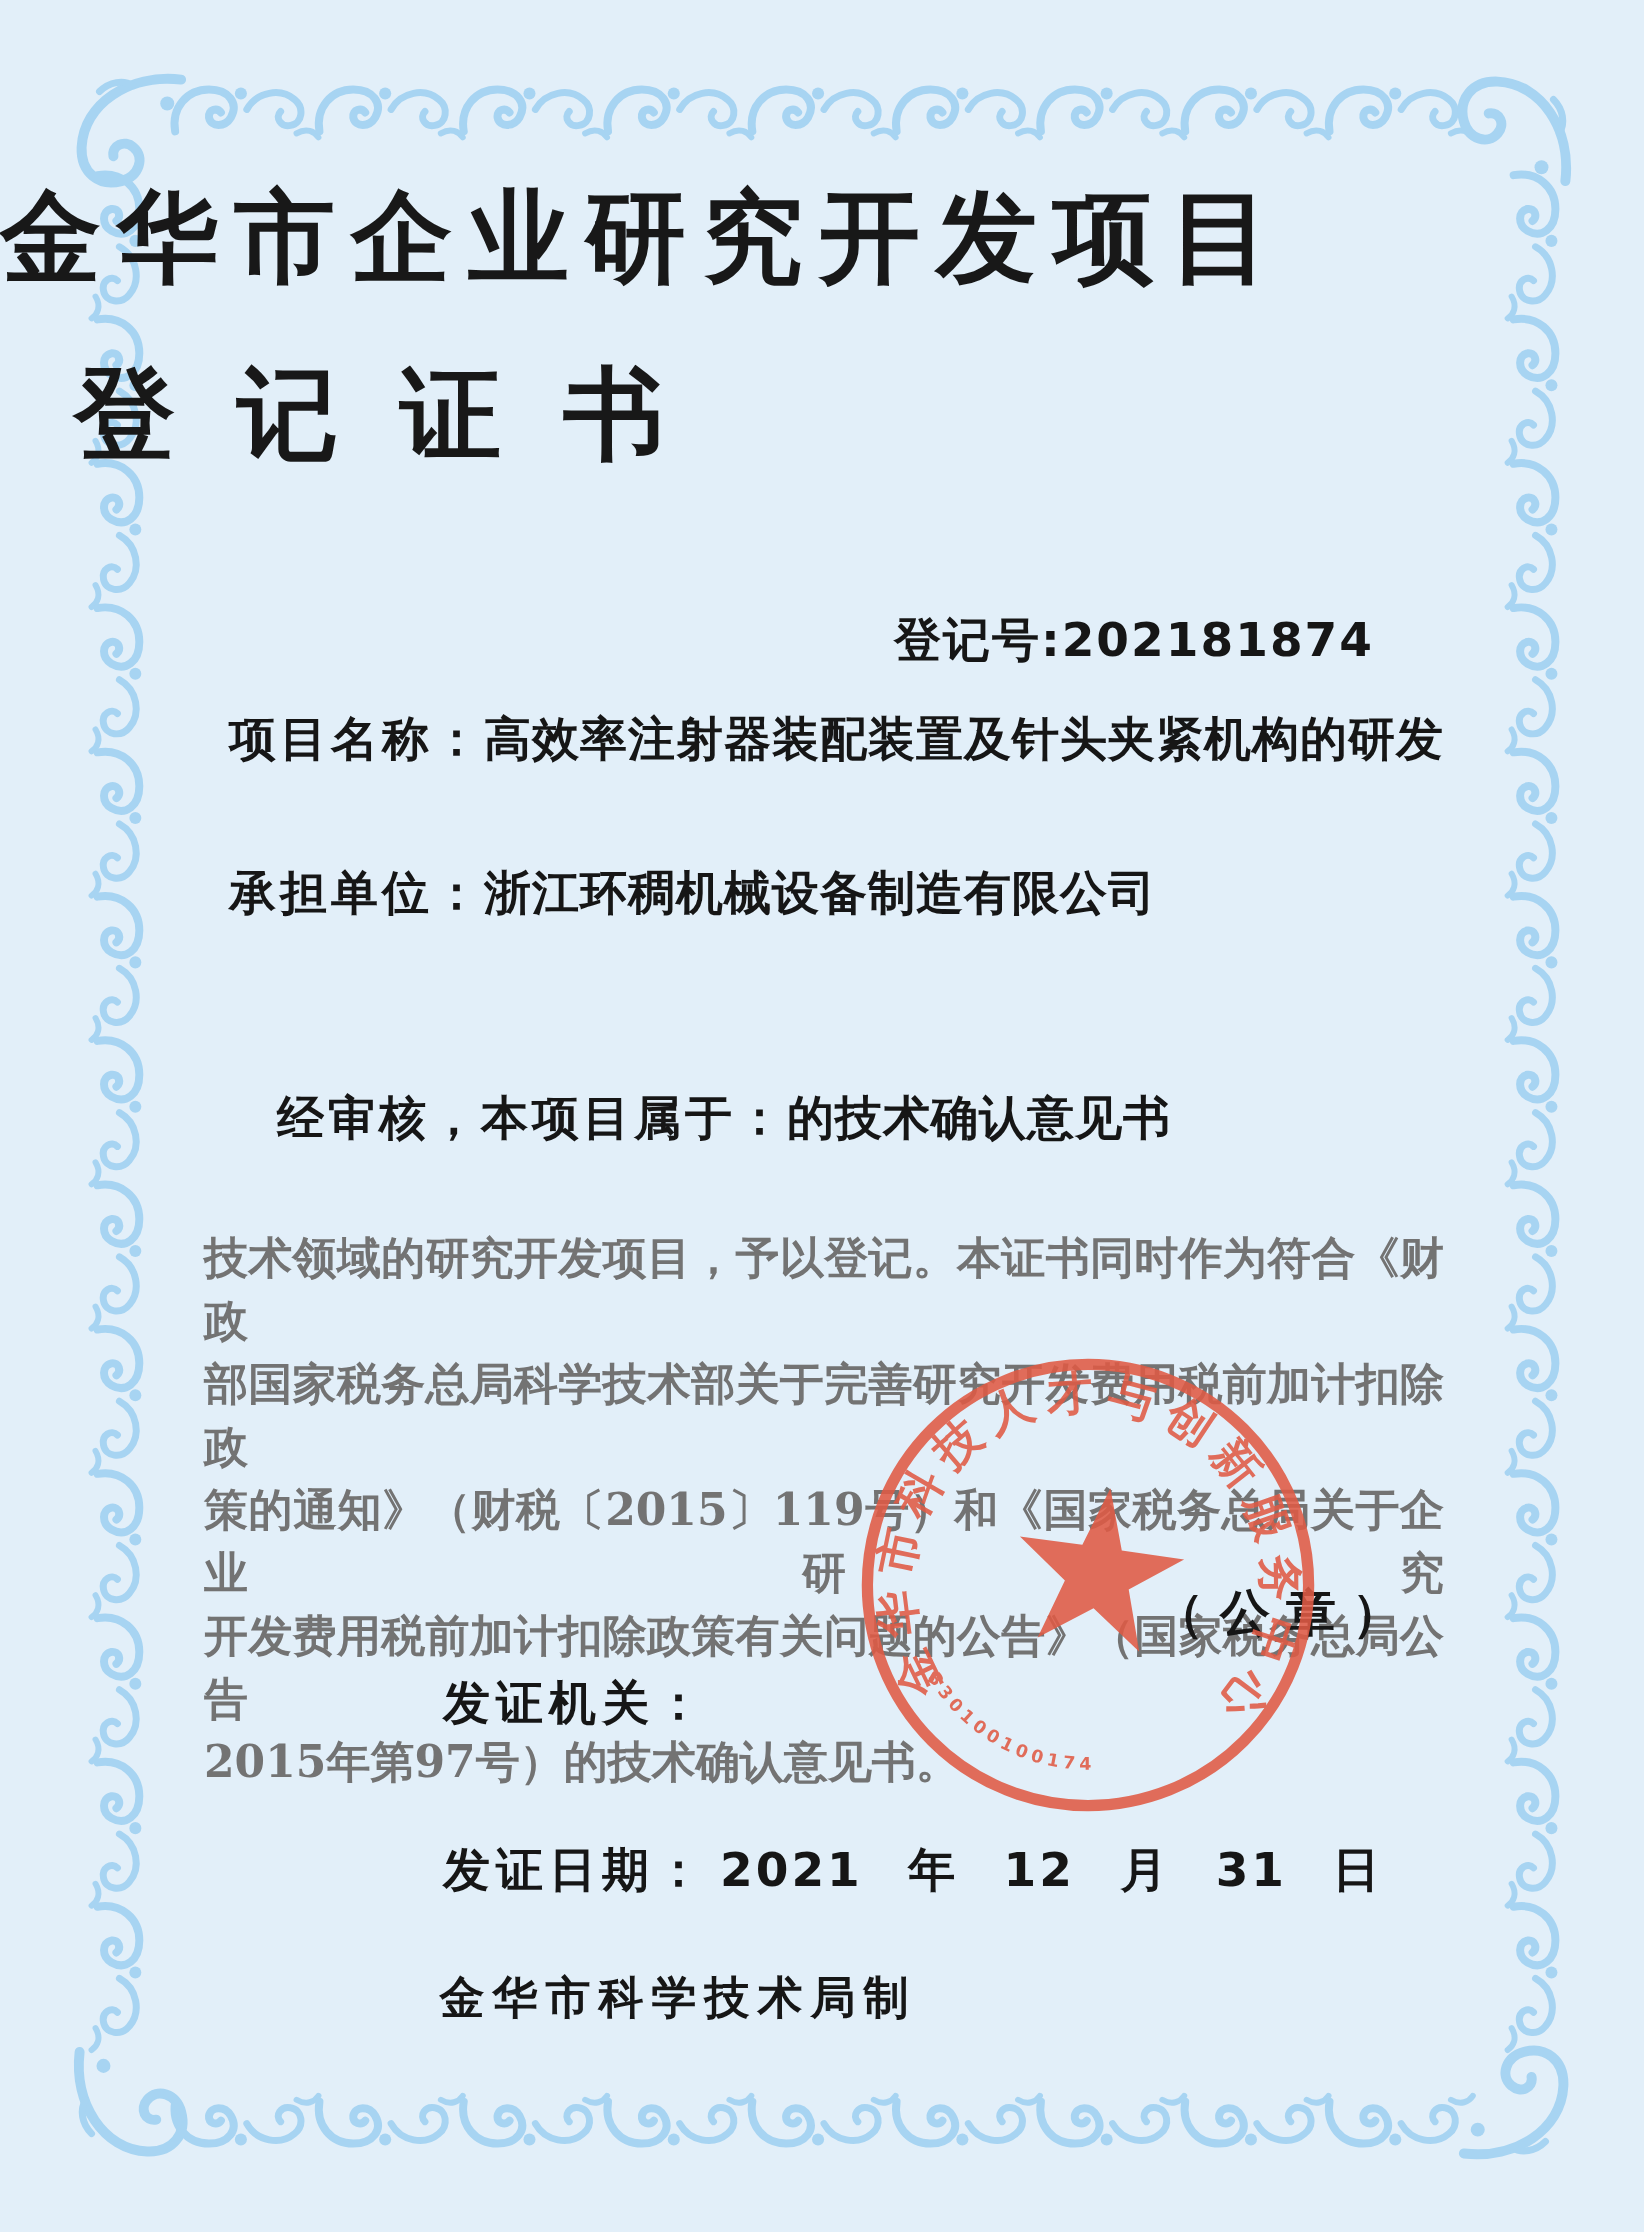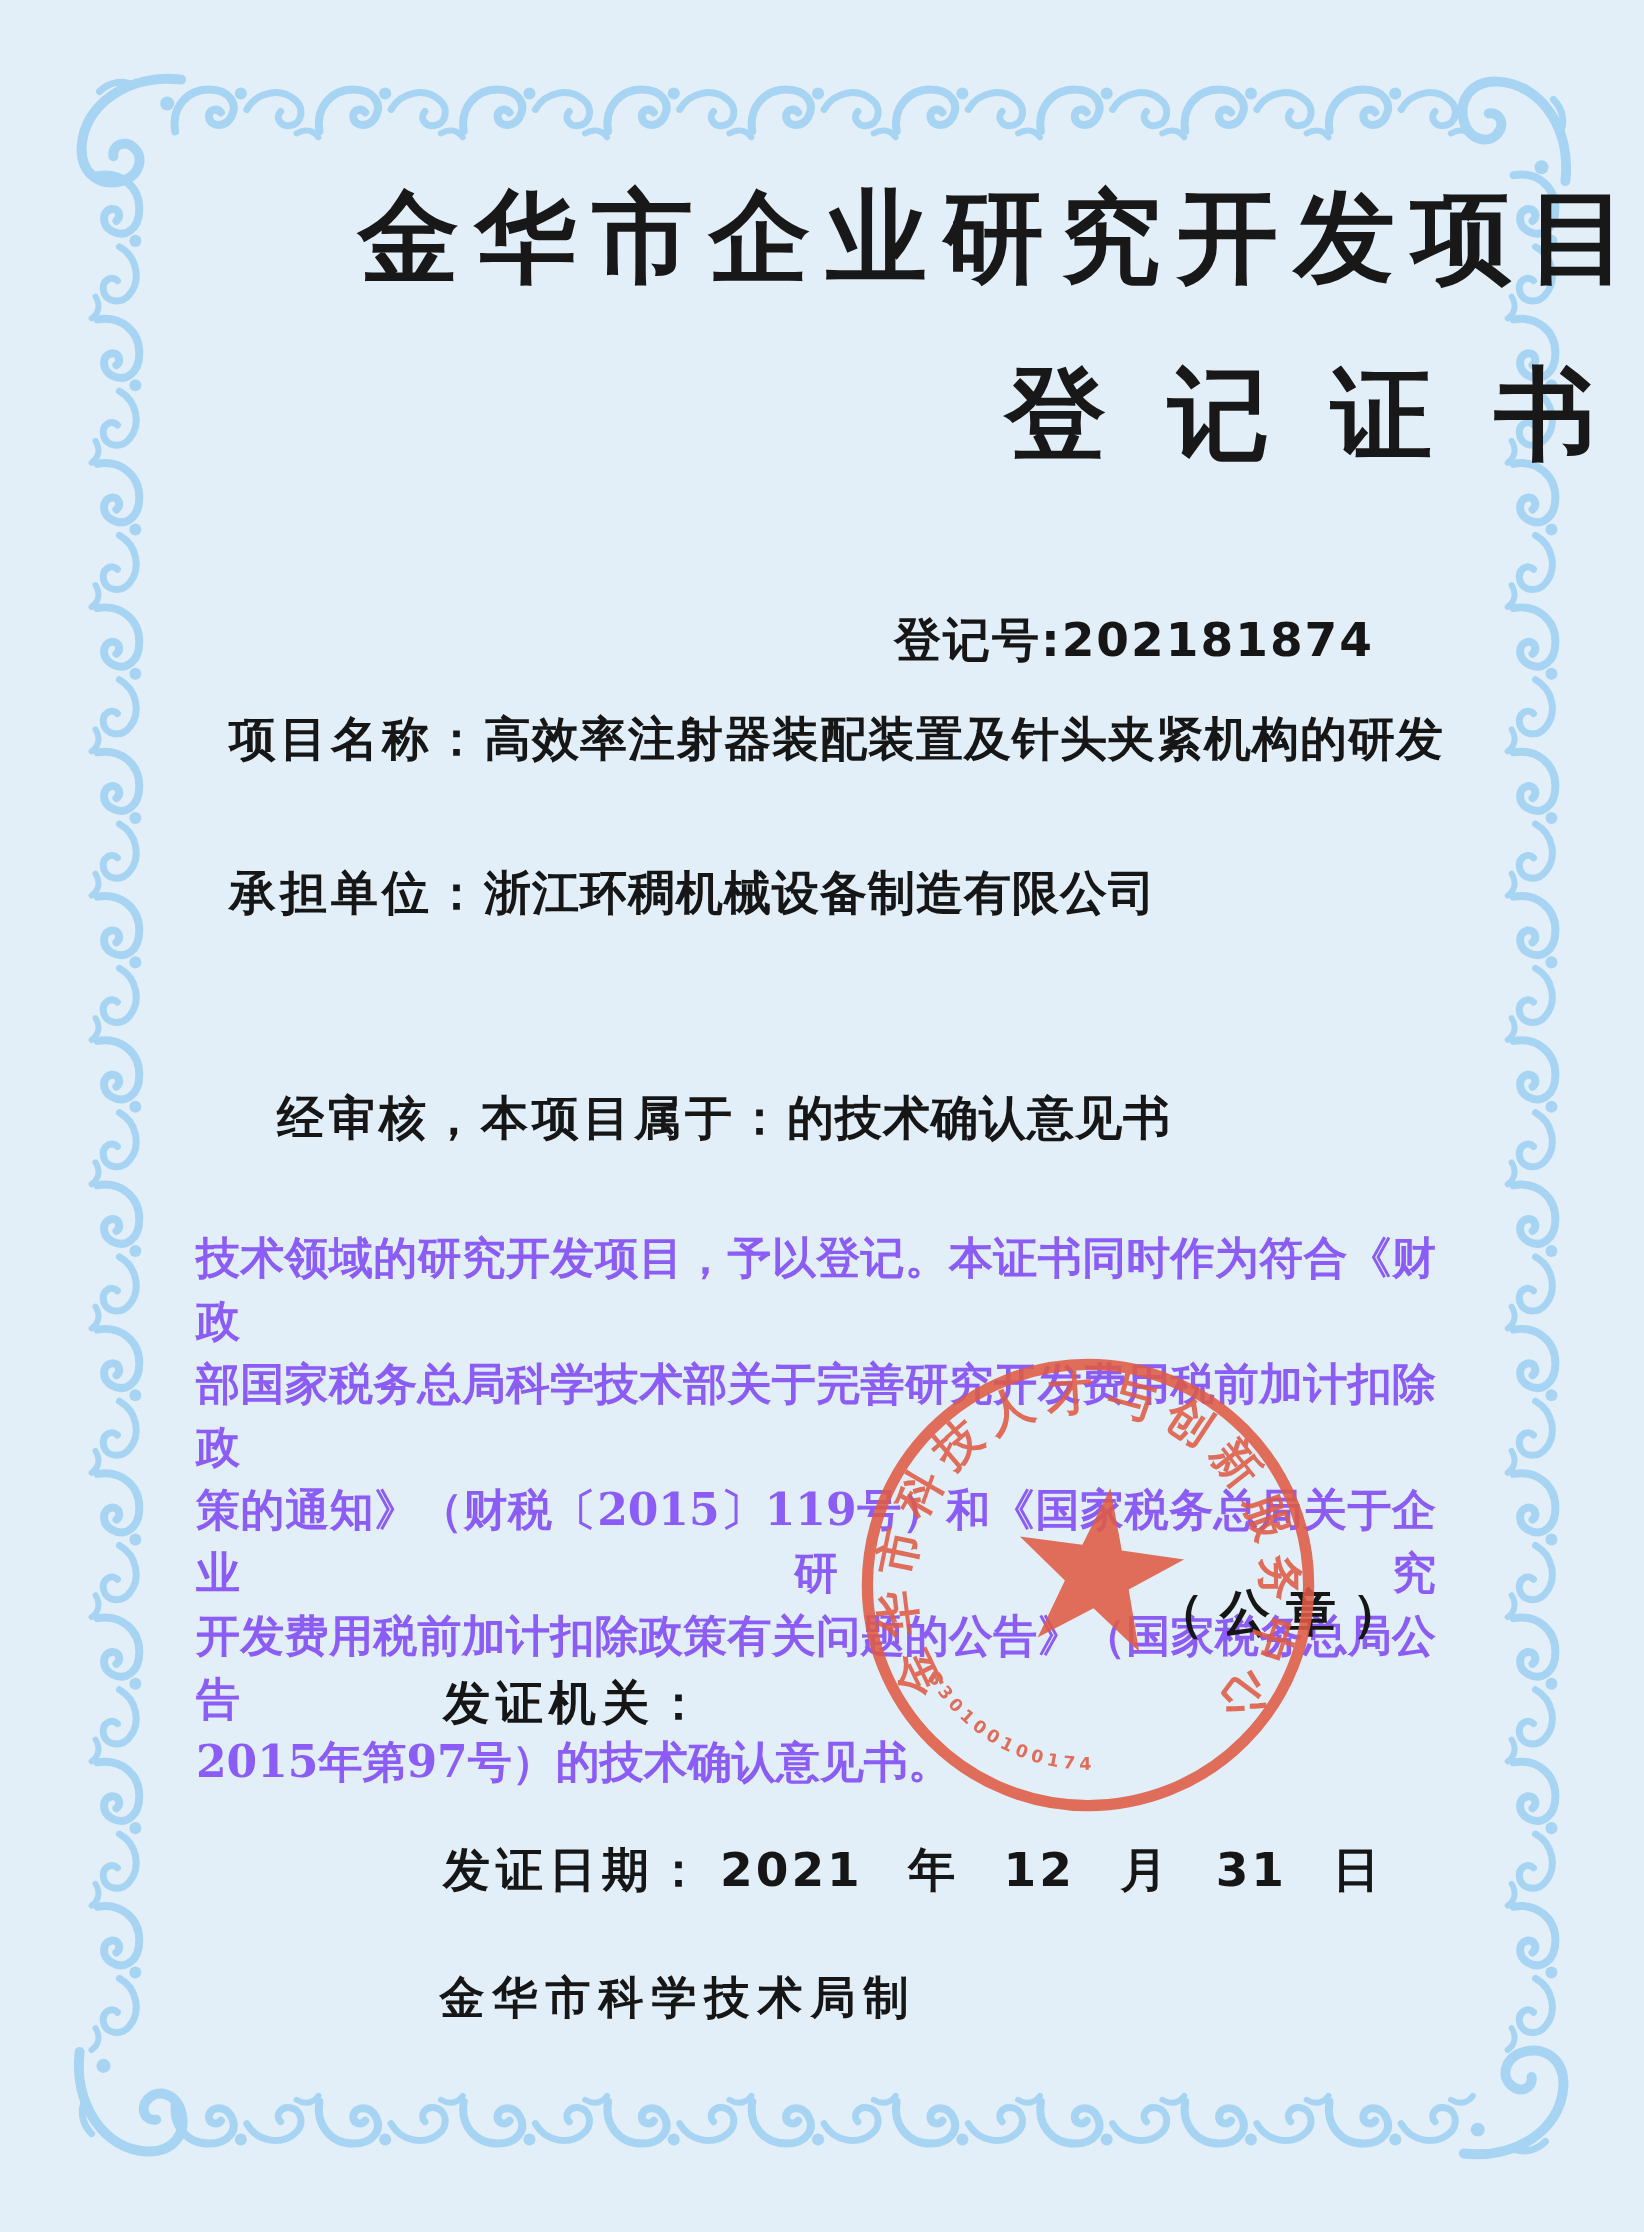--- a/index.html
+++ b/index.html
@@ -11,21 +11,21 @@
     position:relative;
     overflow:hidden;
   }
   .page{position:absolute;inset:0;width:1645px;height:2233px;}
   .border-svg{position:absolute;inset:0;z-index:0;}
   .content{position:absolute;inset:0;z-index:2;}
 
   .abs{position:absolute;}
 
   .title{
-    left:0;width:1645px;text-align:right;
+    left:0;width:1645px;text-align:left;
     font-family:"DejaVu Serif","Liberation Serif",serif;
     font-weight:900;color:#181818;
   }
   .title1{top:171px;font-size:101px;letter-spacing:16px;}
   .title2{top:348px;font-size:101px;letter-spacing:62px;text-indent:62px;padding-left:12px;}
 
   .regno{
     top:609px;right:271px;
     font-size:47px;font-weight:600;letter-spacing:2px;
   }
@@ -39,24 +39,24 @@
     font-family:"DejaVu Sans","Liberation Sans",sans-serif;
     font-weight:700;font-size:47px;letter-spacing:1px;
   }
   .row-project{top:708px;}
   .row-unit{top:862px;}
   .row-unit .value-sans{font-weight:600;}
   .row-category{top:1087px;left:277px;}
   .row-category .value-sans{font-weight:800;}
 
   .body-par{
-    top:1226px;left:196px;width:1240px;
+    top:1226px;left:204px;width:1240px;
     font-family:"DejaVu Serif","Liberation Serif",serif;
     font-weight:700;font-size:44px;line-height:63px;
-    color:#8b5cf6;
+    color:#737373;
   }
   .body-line{text-align:justify;text-align-last:justify;}
   .body-line.last{text-align-last:left;}
 
   .issuer-row{top:1672px;left:443px;font-size:47px;font-weight:600;letter-spacing:6px;z-index:3;}
   .gongzhang{
     top:1580px;left:1154px;
     font-family:"DejaVu Serif","Liberation Serif",serif;
     font-size:50px;font-weight:600;letter-spacing:16px;z-index:3;
   }

